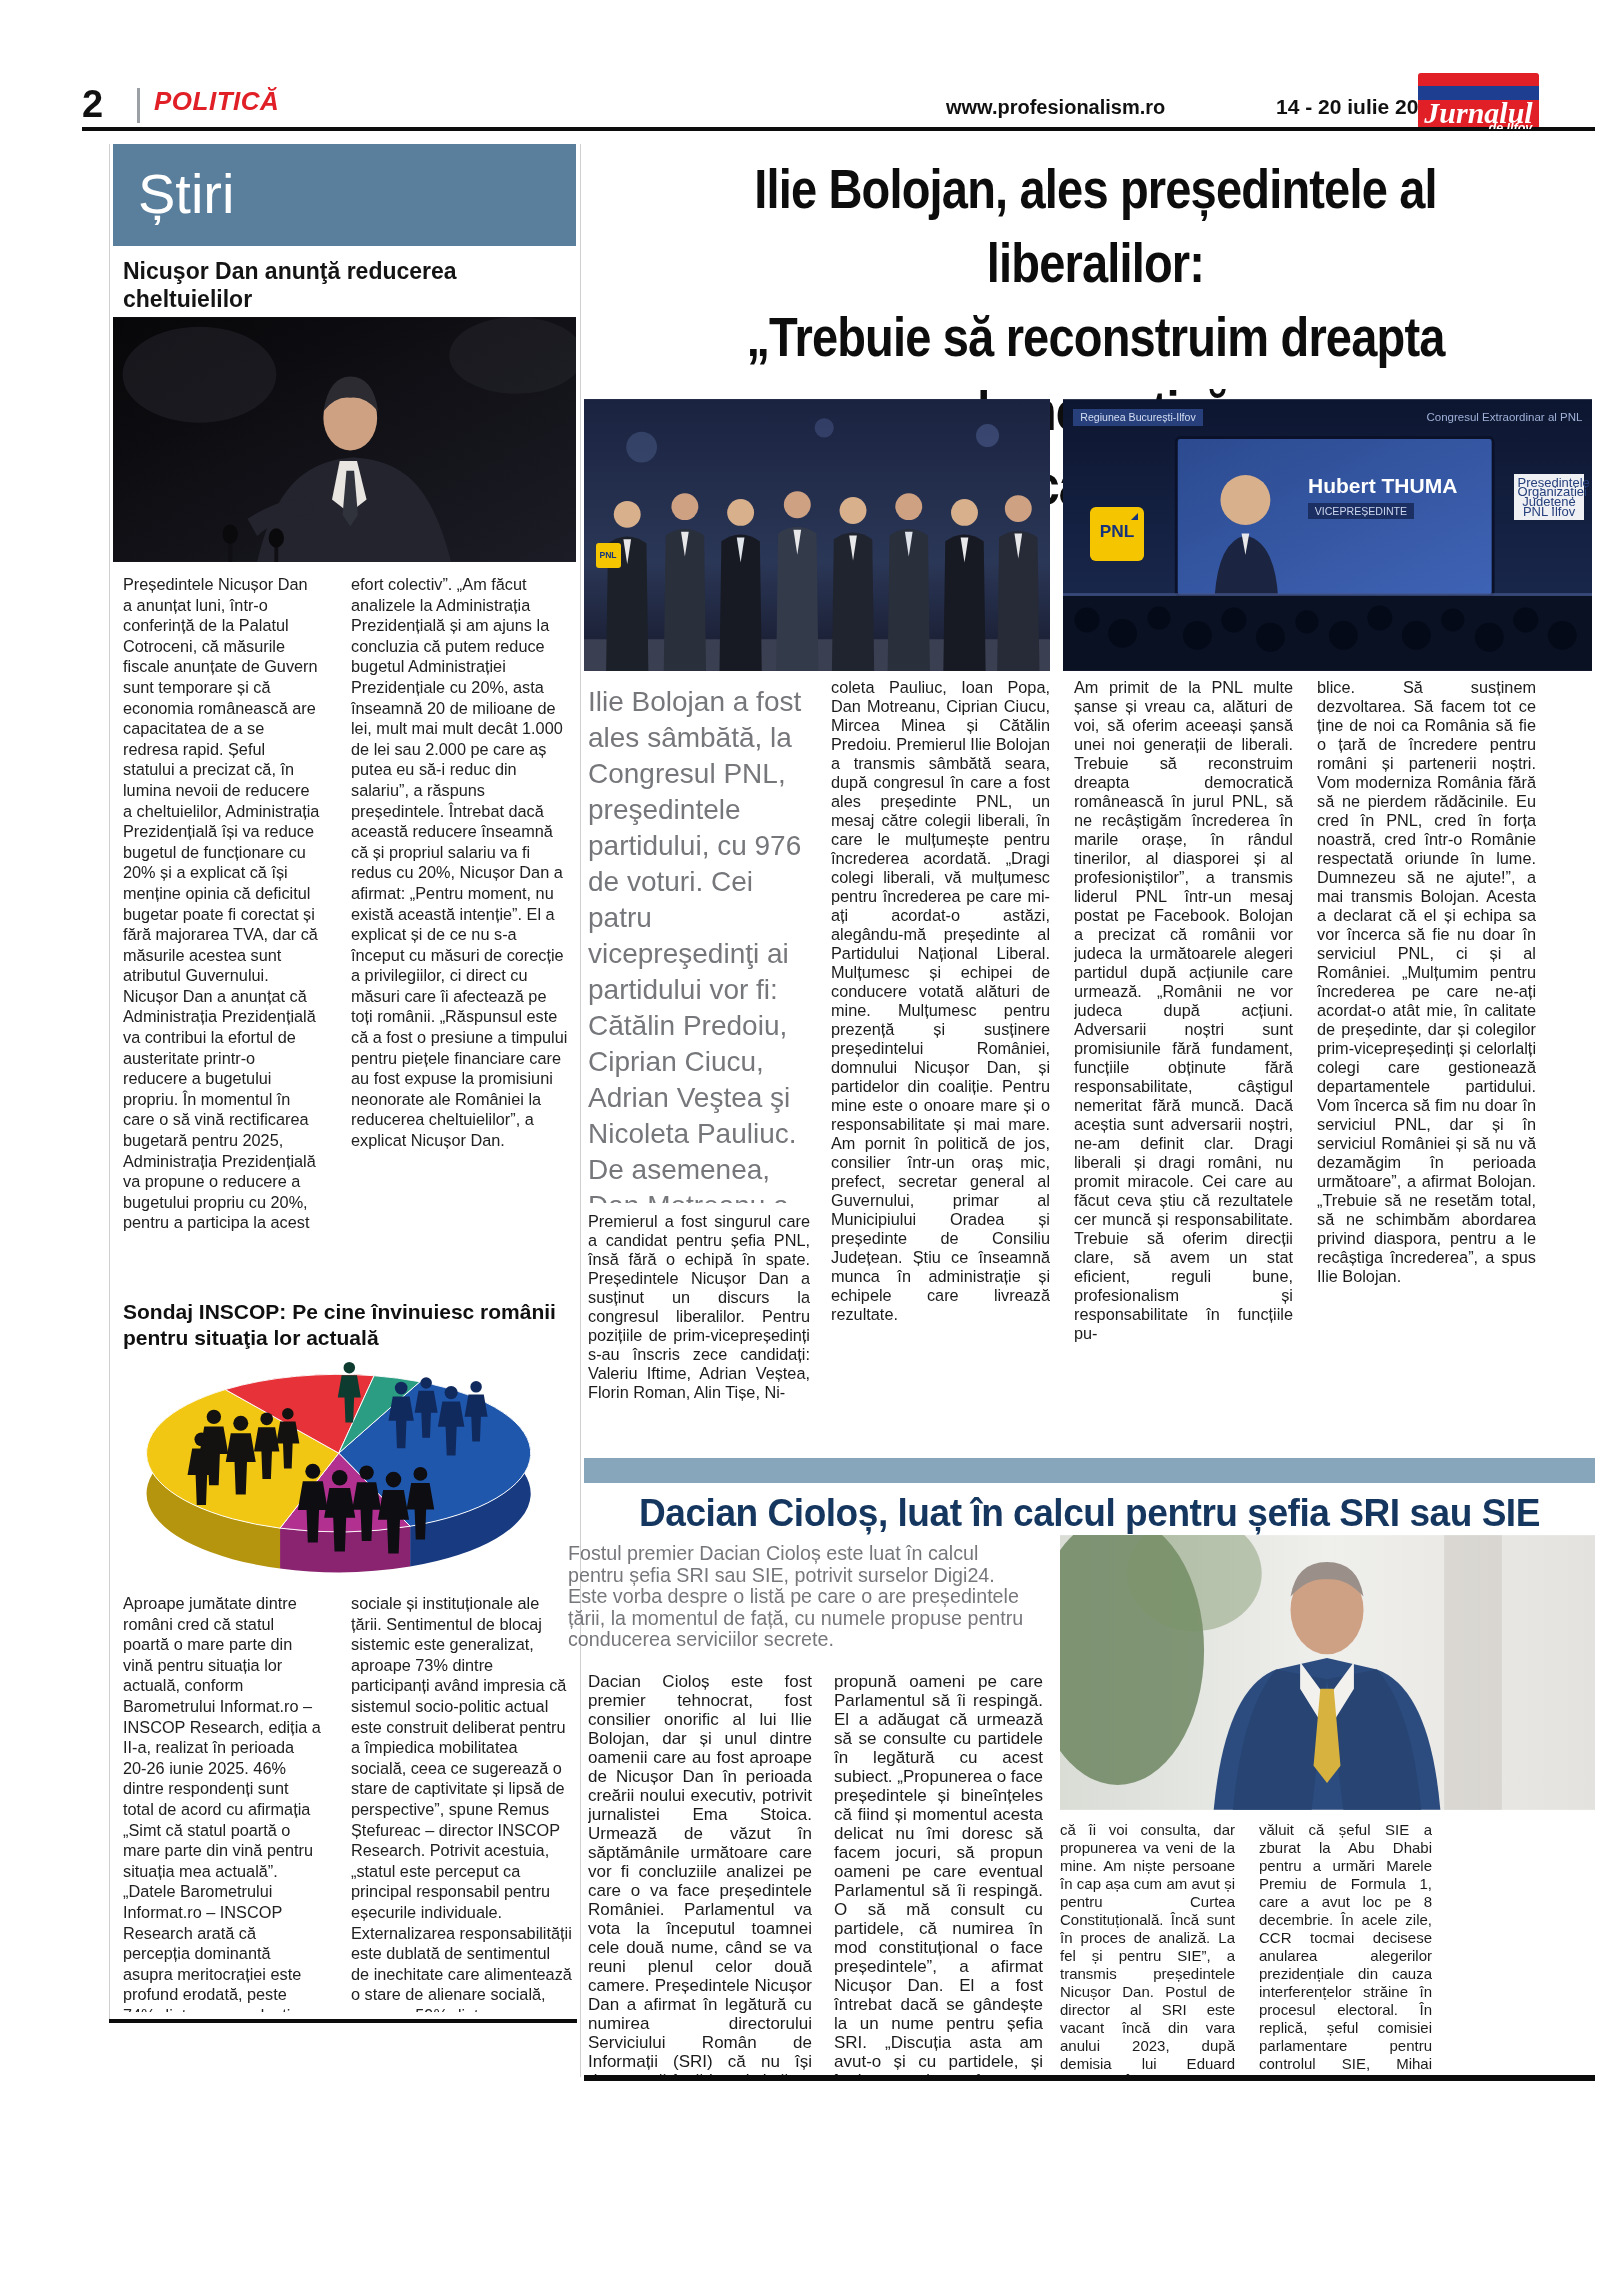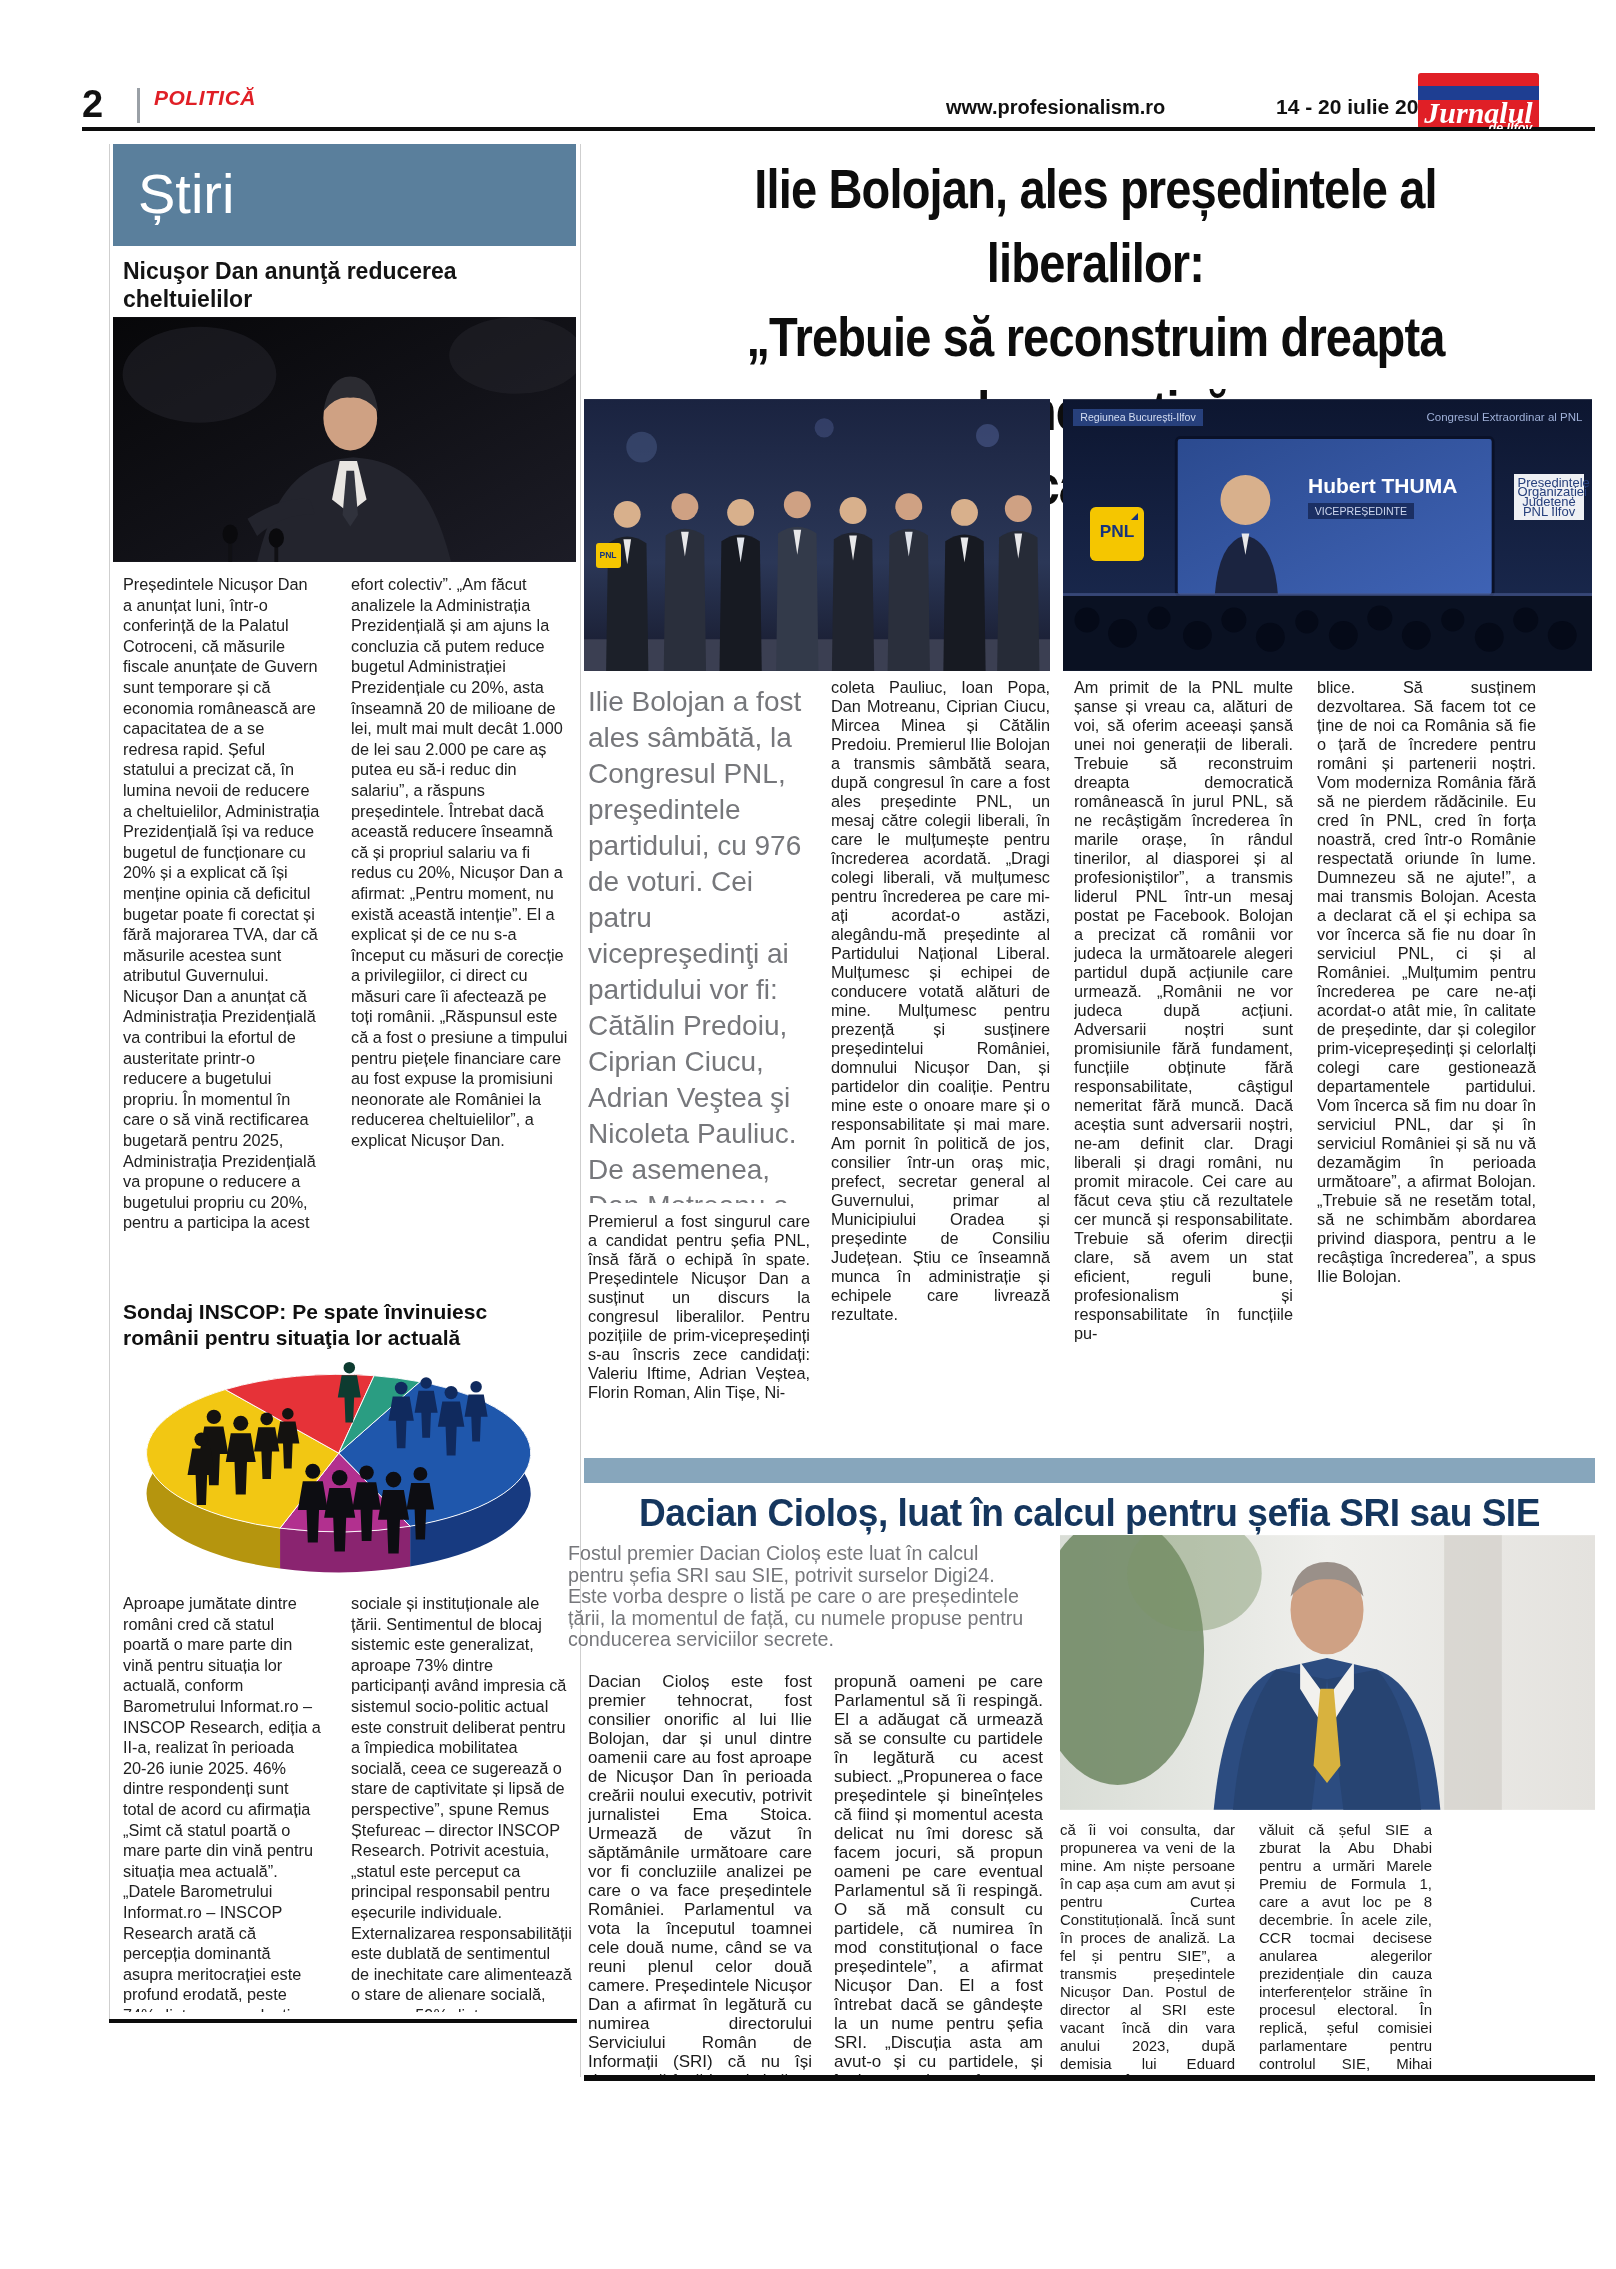--- a/index.html
+++ b/index.html
@@ -1,20 +1,20 @@
 <!DOCTYPE html>
 <html><head>
 <meta charset="utf-8">
 <style>
   html,body{margin:0;padding:0;background:#ffffff;}
   #page{position:relative;width:1617px;height:2269px;background:#ffffff;font-family:"Liberation Sans",sans-serif;color:#1e1e1e;overflow:hidden;}
   .abs{position:absolute;}
   
   .pagenum{font-size:38px;font-weight:bold;color:#111;}
-  .section{font-size:21px;font-weight:bold;font-style:italic;color:#e01f26;letter-spacing:0.5px;}
+  .section{font-size:26px;font-weight:bold;font-style:italic;color:#e01f26;letter-spacing:0.5px;}
   .hdr-divider{width:2.9px;height:35px;background:#9aa0a6;}
   .website{font-size:20px;font-weight:bold;color:#111;}
   .date{font-size:21px;font-weight:bold;color:#111;}
   .rule{background:#0c0c0c;}
   .vrule{background:#cfcfcf;width:1px;}
   
   .logo{width:121px;height:56px;background:#e01f26;border-radius:2.9px;overflow:hidden;}
   .logo .stripe{position:absolute;left:0;right:0;top:12.5px;height:14.4px;background:#1e3e92;}
   .logo .sub{position:absolute;right:6.7px;top:11.5px;font-size:12.5px;font-weight:bold;font-style:italic;color:#fff;z-index:2;margin-top:36px;}
   .logo .main{position:absolute;left:0;right:0;bottom:0px;text-align:center;font-family:"Liberation Serif",serif;font-weight:bold;font-style:italic;font-size:30px;color:#fff;z-index:1;line-height:33px;}
@@ -94,21 +94,21 @@
         <rect x="168" y="232" width="4" height="23" fill="#101014"></rect>
         <ellipse cx="122" cy="226" rx="8" ry="10" fill="#0a0a0d"></ellipse>
         <ellipse cx="170" cy="230" rx="8" ry="10" fill="#0a0a0d"></ellipse>
       </g>
     </svg>
   </div>
 
   <div class="abs col" style="left:123px;top:574px;width:198px;height:707px;">Președintele Nicușor Dan a anunțat luni, într-o conferință de la Palatul Cotroceni, că măsurile fiscale anunțate de Guvern sunt temporare și că economia românească are capacitatea de a se redresa rapid. Șeful statului a precizat că, în lumina nevoii de reducere a cheltuielilor, Administrația Prezidențială își va reduce bugetul de funcționare cu 20% și a explicat că își menține opinia că deficitul bugetar poate fi corectat și fără majorarea TVA, dar că măsurile acestea sunt atributul Guvernului. Nicușor Dan a anunțat că Administrația Prezidențială va contribui la efortul de austeritate printr-o reducere a bugetului propriu. În momentul în care o să vină rectificarea bugetară pentru 2025, Administrația Prezidențială va propune o reducere a bugetului propriu cu 20%, pentru a participa la acest</div>
   <div class="abs col" style="left:351px;top:574px;width:221px;height:707px;">efort colectiv”. „Am făcut analizele la Administrația Prezidențială și am ajuns la concluzia că putem reduce bugetul Administrației Prezidențiale cu 20%, asta înseamnă 20 de milioane de lei, mult mai mult decât 1.000 de lei sau 2.000 pe care aș putea eu să-i reduc din salariu”, a răspuns președintele. Întrebat dacă această reducere înseamnă că și propriul salariu va fi redus cu 20%, Nicușor Dan a afirmat: „Pentru moment, nu există această intenție”. El a explicat și de ce nu s-a început cu măsuri de corecție a privilegiilor, ci direct cu măsuri care îi afectează pe toți românii. „Răspunsul este că a fost o presiune a timpului pentru piețele financiare care au fost expuse la promisiuni neonorate ale României la reducerea cheltuielilor”, a explicat Nicușor Dan.</div>
 
-  <div class="abs sondaj-title" style="left:123px;top:1299px;width:442px;">Sondaj INSCOP: Pe spate învinuiesc românii pentru situaţia lor actuală</div>
+  <div class="abs sondaj-title" style="left:123px;top:1299px;width:442px;">Sondaj INSCOP: Pe cine învinuiesc românii pentru situaţia lor actuală</div>
   <div class="abs" style="left:113px;top:1353px;width:463px;height:231px;">
     <svg id="pieSvg" width="463" height="231" viewBox="0 0 482 240">
         <path d="M319.5,29.7 A200,82 0 0 1 309.3,180.1 l0,42 A200,82 0 0 0 319.5,71.7 Z" fill="#173a80"></path>
         <path d="M309.3,180.1 A200,82 0 0 1 173.9,182.1 l0,42 A200,82 0 0 0 309.3,222.1 Z" fill="#8a2470"></path>
         <path d="M173.9,182.1 A200,82 0 0 1 116.9,37.8 l0,42 A200,82 0 0 0 173.9,224.1 Z" fill="#b5950e"></path>
         <path d="M116.9,37.8 A200,82 0 0 1 271.8,23.4 l0,42 A200,82 0 0 0 116.9,79.8 Z" fill="#aa2227"></path>
         <path d="M271.8,23.4 A200,82 0 0 1 319.5,29.7 l0,42 A200,82 0 0 0 271.8,65.4 Z" fill="#1d7460"></path>
         <path d="M235,104 L319.5,29.7 A200,82 0 0 1 309.3,180.1 Z" fill="#1f57ac" stroke="#ffffff" stroke-width="1"></path>
         <path d="M235,104 L309.3,180.1 A200,82 0 0 1 173.9,182.1 Z" fill="#b2308f" stroke="#ffffff" stroke-width="1"></path>
         <path d="M235,104 L173.9,182.1 A200,82 0 0 1 116.9,37.8 Z" fill="#f2c713" stroke="#ffffff" stroke-width="1"></path>

